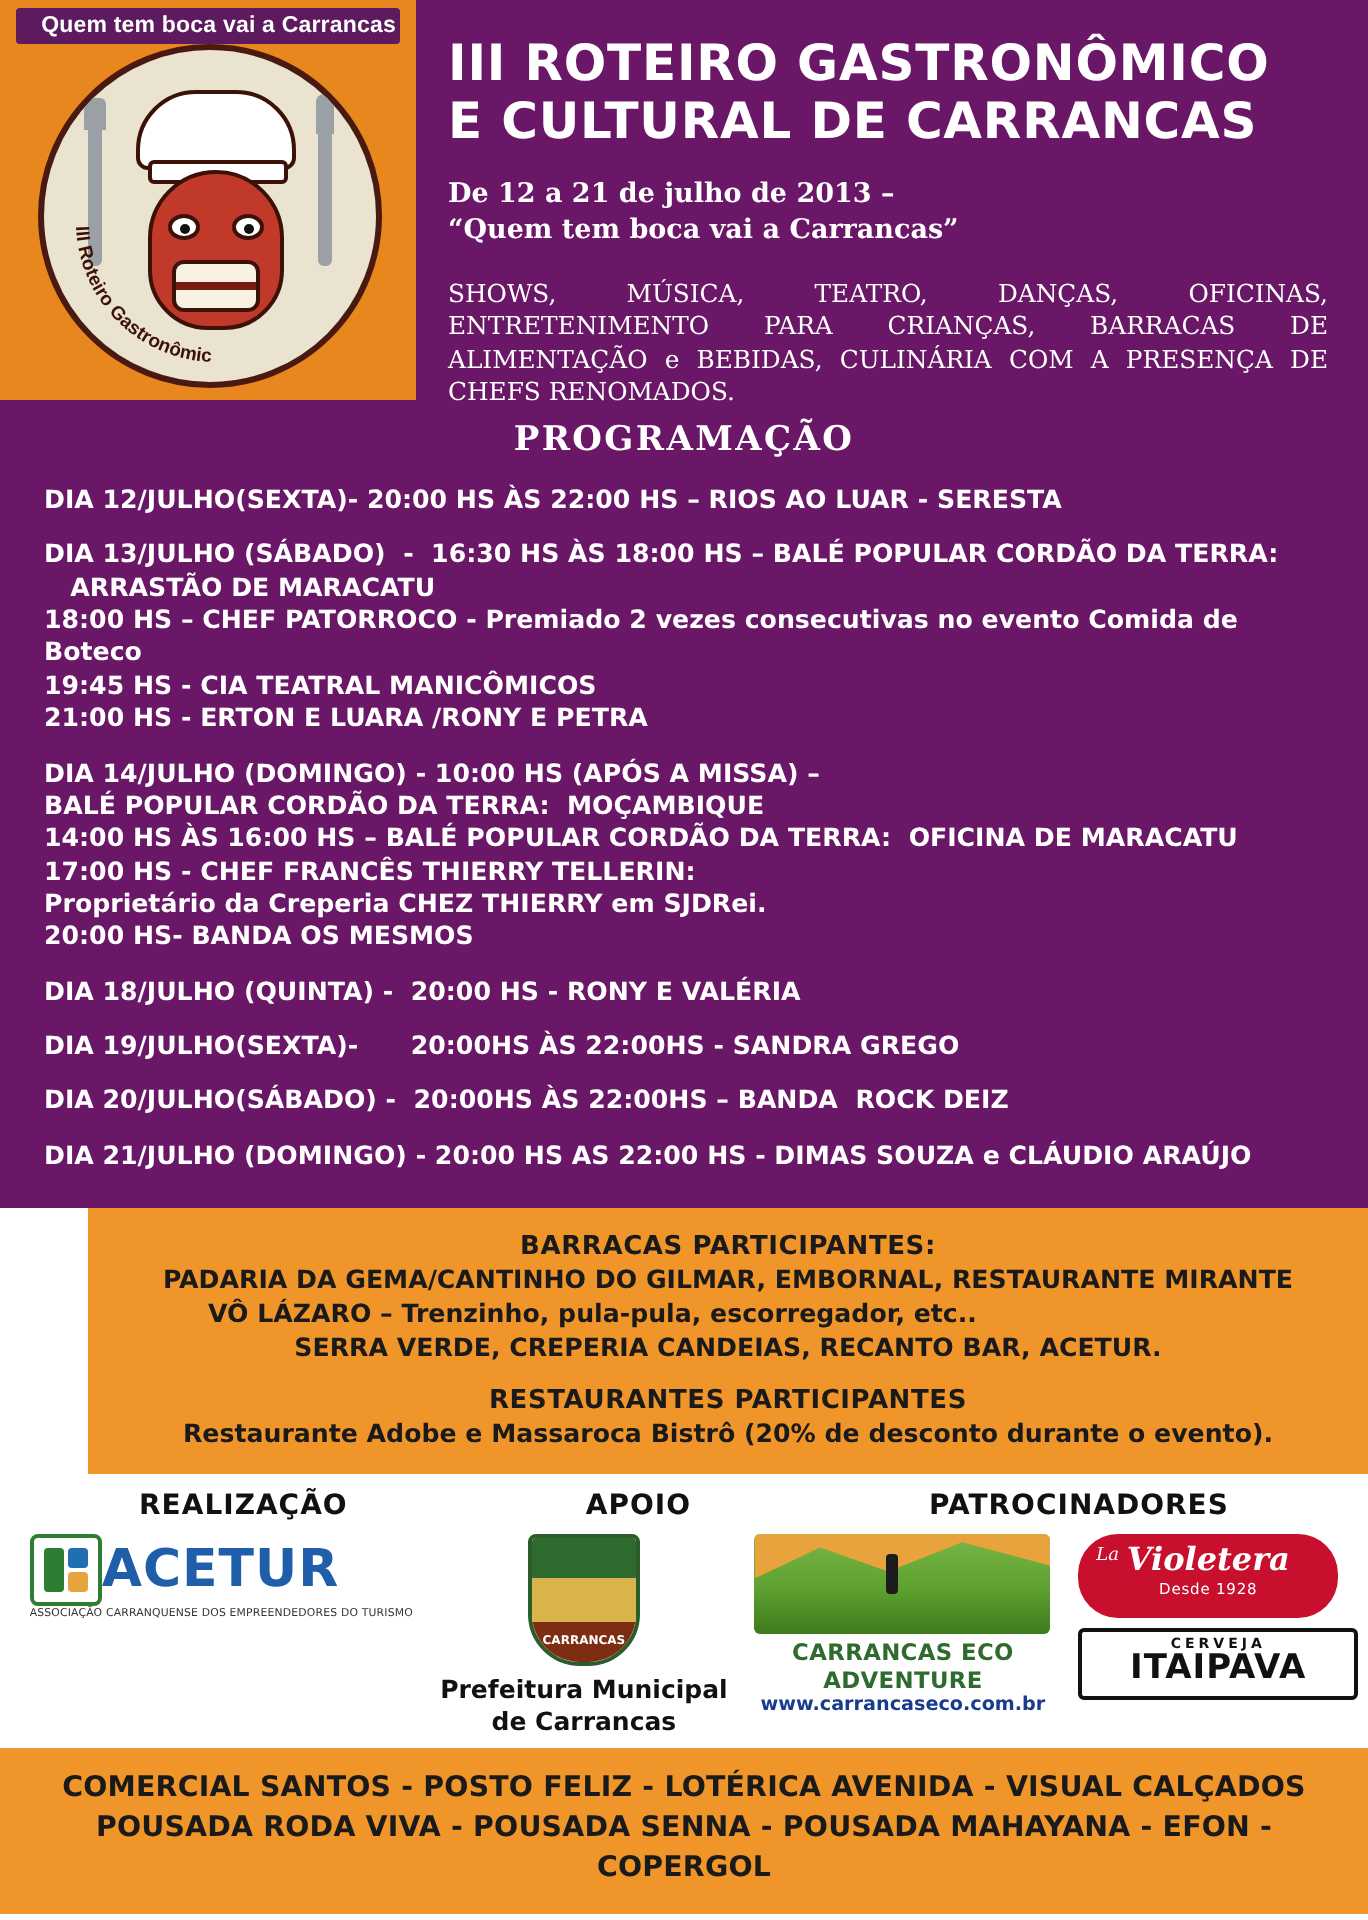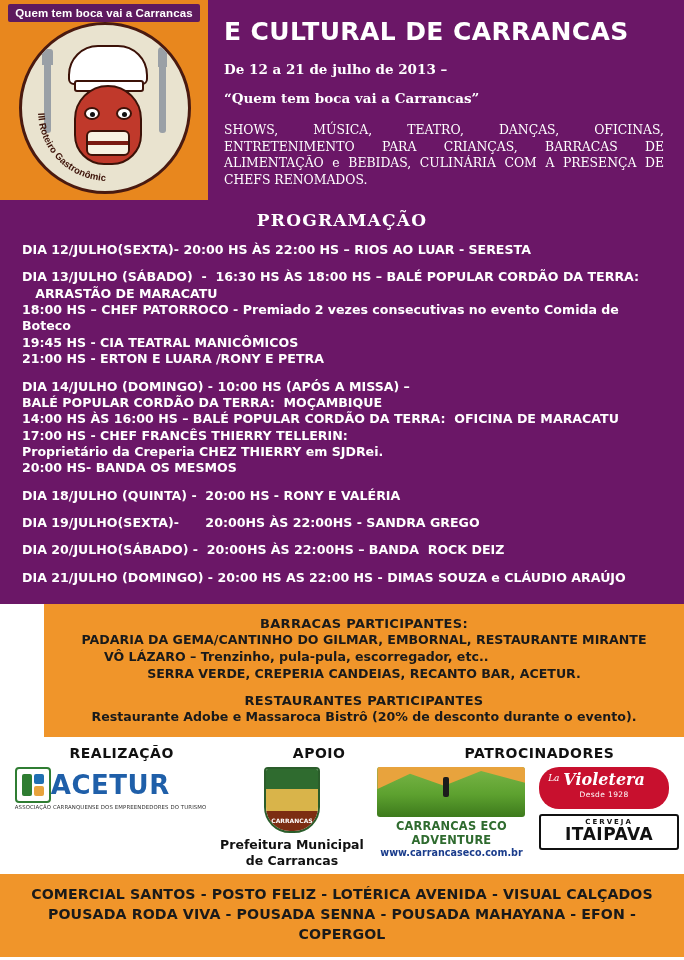--- a/index.html
+++ b/index.html
@@ -36,21 +36,21 @@
   }
   .logo-banner {
     position: absolute;
     top: 4px;
     left: 8px;
     right: 8px;
     background: #5e1a5e;
     color: #ffffff;
     font-size: 11.5px;
     font-weight: bold;
-    text-align: center;
+    text-align: right;
     padding: 3px 2px;
     border-radius: 2px;
     letter-spacing: 0.1px;
     z-index: 4;
   }
   .logo-circle {
     position: absolute;
     top: 22px;
     left: 19px;
     width: 172px;
@@ -511,23 +511,24 @@
             <path id="arc" d="M 16,86 A 70,70 0 0 0 86,156" fill="none"></path>
           </defs>
           <text>
             <textPath href="#arc" startOffset="2%">III Roteiro Gastronômico e Cultural de Carrancas</textPath>
           </text>
         </svg>
       </div>
     </div>
 
     <div class="header-text">
+      <div class="title">III ROTEIRO GASTRONÔMICO</div>
       <div class="title">E CULTURAL DE CARRANCAS</div>
       <div class="subtitle">De 12 a 21 de julho de 2013 –</div>
-      <div class="subtitle" style="margin-top:12px">“Quem tem boca vai a Carrancas”</div>
+      <div class="subtitle" style="margin-top:0">“Quem tem boca vai a Carrancas”</div>
       <div class="blurb">SHOWS, MÚSICA, TEATRO, DANÇAS, OFICINAS, ENTRETENIMENTO PARA CRIANÇAS, BARRACAS DE ALIMENTAÇÃO e BEBIDAS, CULINÁRIA COM A PRESENÇA DE CHEFS RENOMADOS.</div>
     </div>
   </div>
 
   <div class="program">
     <div class="program-title">PROGRAMAÇÃO</div>
 
     <div class="block">
       <div class="line">DIA 12/JULHO(SEXTA)- 20:00 HS ÀS 22:00 HS – RIOS AO LUAR - SERESTA</div>
     </div>

